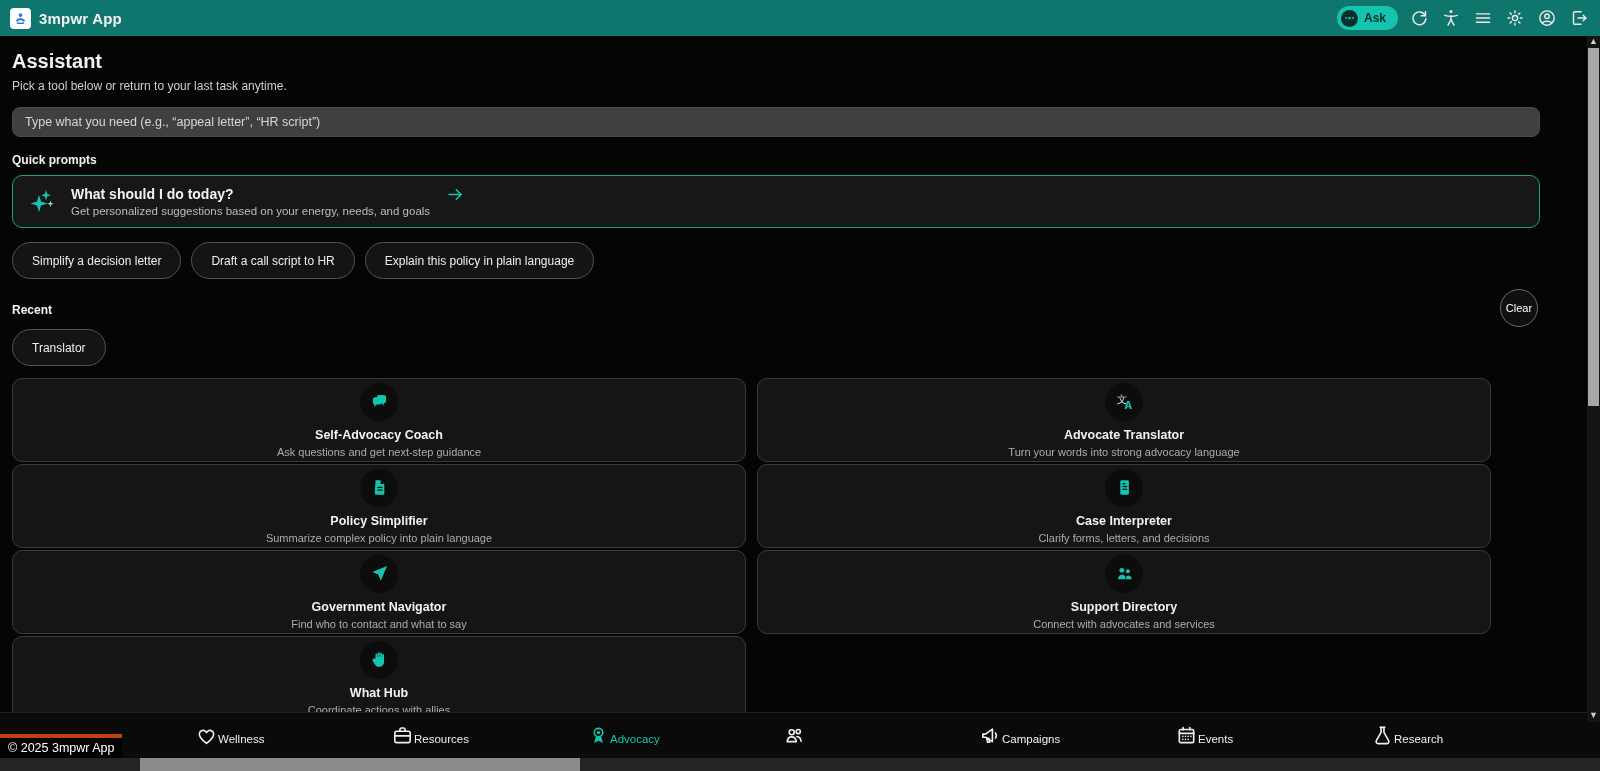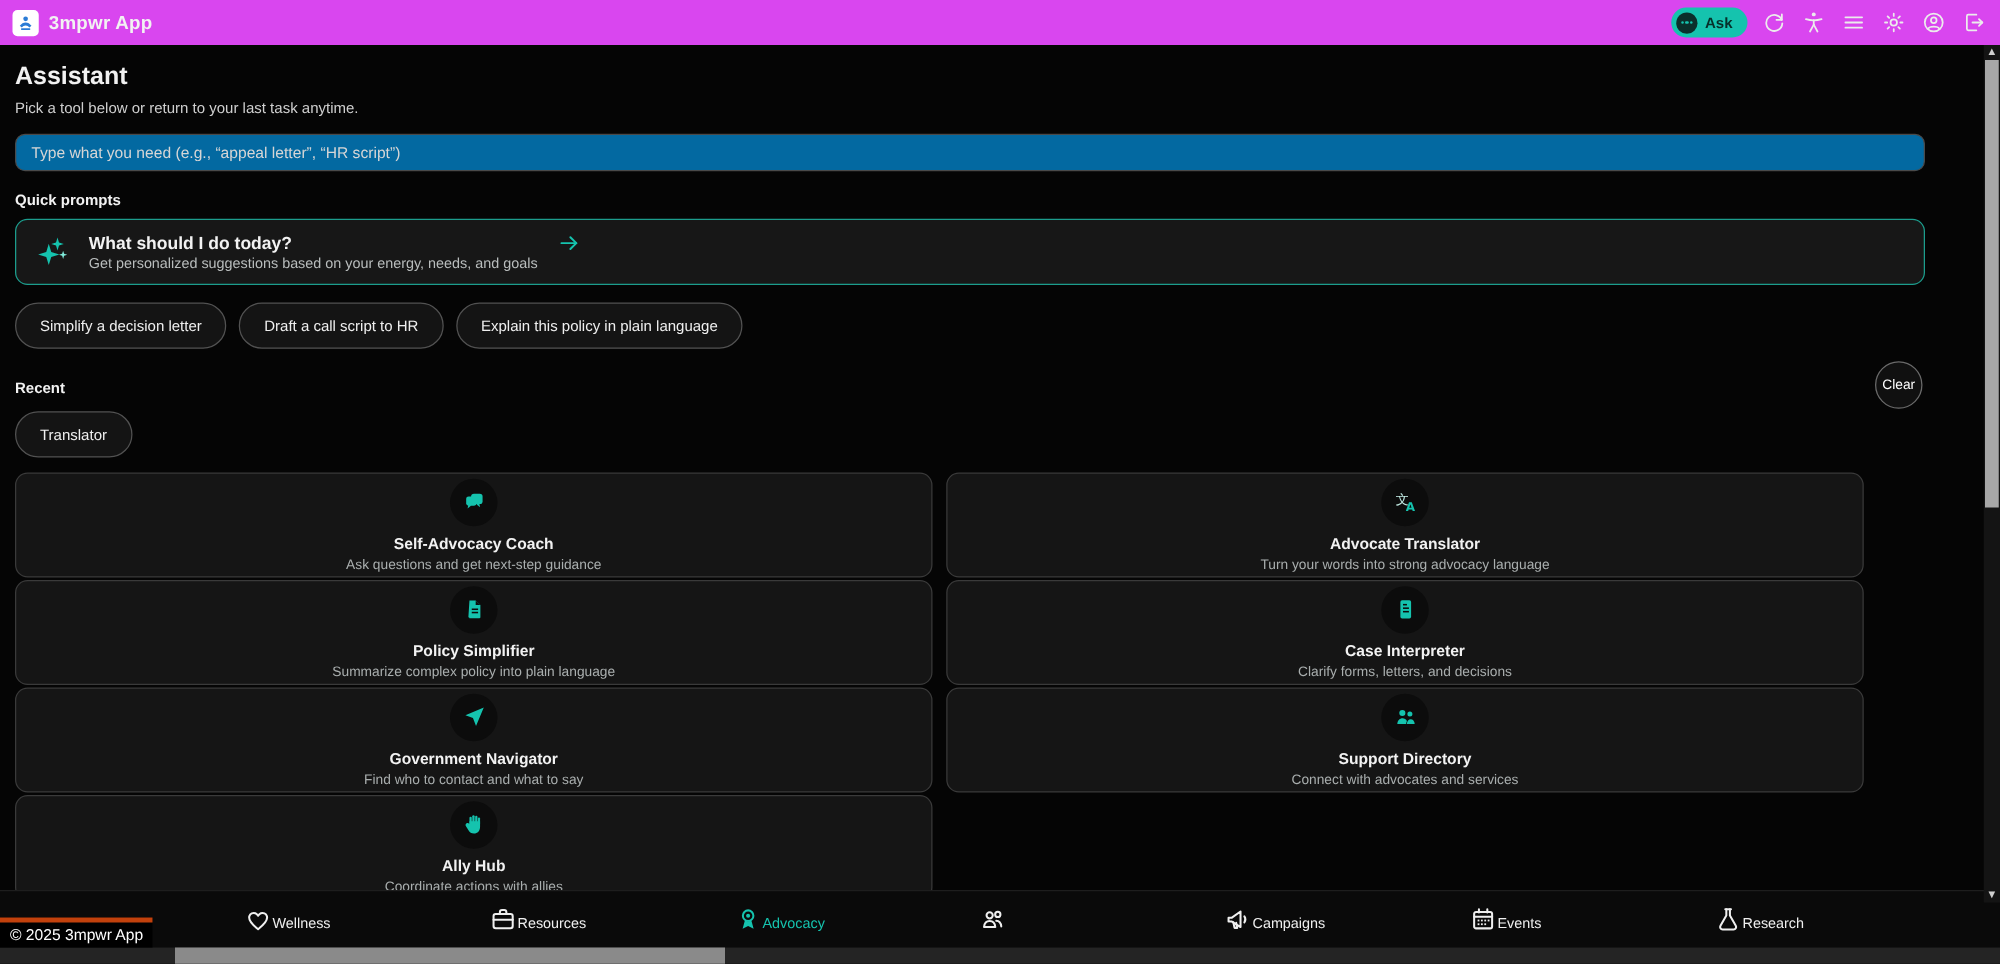--- a/index.html
+++ b/index.html
@@ -1,21 +1,21 @@
 <!DOCTYPE html>
 <html style="--accent: #15c3ae;"><head>
 <meta charset="utf-8">
 <style>
   * { margin:0; padding:0; box-sizing:border-box; }
   html,body { width:1600px; height:771px; overflow:hidden; background:#050505;
     font-family:"Liberation Sans", sans-serif; color:#f2f2f2; }
 
   
   .header { position:absolute; top:0; left:0; width:1600px; height:36px;
-    background:#d946ef; display:flex; align-items:center; justify-content:space-between;
+    background:#0f766e; display:flex; align-items:center; justify-content:space-between;
     padding:0 10px 0 10px; z-index:30; }
   .brand { display:flex; align-items:center; gap:8px; }
   .logo { width:21px; height:21px; background:#fff; border-radius:4px;
     display:flex; align-items:center; justify-content:center; }
   .logo svg { width:15px; height:15px; }
   .app-title { font-size:15px; font-weight:bold; letter-spacing:.2px; }
   .header-right { display:flex; align-items:center; gap:10px; }
   .ask-pill { display:flex; align-items:center; gap:6px; background:var(--accent);
     border:none; border-radius:13px; height:24px; padding:0 12px 0 4px; cursor:pointer; }
   .ask-bubble { width:17px; height:17px; border-radius:50%; background:#0b2f2b;
@@ -24,21 +24,21 @@
   .ask-label { font-size:12px; font-weight:bold; color:#06302a; }
   .hicon { width:22px; height:22px; background:none; border:none; color:#ececec;
     cursor:pointer; padding:0; display:flex; align-items:center; justify-content:center; }
   .hicon svg { width:20px; height:20px; }
 
   
   .main { position:absolute; top:36px; left:0; width:1600px; }
   .content { margin:0 60px 0 12px; padding-top:14px; }
   .page-title { font-size:20px; font-weight:bold; }
   .page-subtitle { font-size:12px; color:#cfcfcf; margin-top:6px; }
-  .need-input { margin-top:14px; width:100%; height:30px; background:#0369a1;
+  .need-input { margin-top:14px; width:100%; height:30px; background:#404040;
     border:1px solid #4a4a4a; border-radius:8px; color:#e8e8e8; font-size:12.5px;
     padding:0 12px; font-family:"Liberation Sans",sans-serif; }
   .need-input::placeholder { color:#d6d6d6; opacity:1; }
   .section-label { margin-top:16px; font-size:12px; font-weight:bold; }
 
   .featured { margin-top:8px; width:100%; height:53px; background:#171717;
     border:1px solid #1c9d8d; border-radius:10px; display:flex; align-items:center;
     padding:0 14px; cursor:pointer; }
   .sparkle { width:30px; height:30px; margin-right:14px; flex:0 0 auto; }
   .featured-text { display:flex; flex-direction:column; justify-content:center; }
@@ -276,21 +276,21 @@
         <div class="tool-card">
     <span class="tool-icon-circle">
             <svg viewBox="0 0 24 24" fill="currentColor" stroke="none" style="width: 21px; height: 21px;">
               <rect x="7.5" y="5" width="2.1" height="7.5" rx="1"></rect>
               <rect x="10.1" y="3.6" width="2.1" height="8.5" rx="1"></rect>
               <rect x="12.7" y="4.2" width="2.1" height="8.5" rx="1"></rect>
               <rect x="15.2" y="5.6" width="2" height="7" rx="1"></rect>
               <path d="M7.5 9.2h9.7v5c0 3.7-2.2 6.2-5.6 6.2-2.4 0-3.8-1-5-3l-2.3-3.6c-.7-1.1-.3-2.2.6-2.8.8-.5 1.8-.3 2.6.6z"></path>
             </svg>
           </span>
-    <span class="tool-title">Ally Hub</span>
+    <span class="tool-title">What Hub</span>
     <span class="tool-desc">Coordinate actions with allies</span>
   </div>
       </div>
   </div>
 </div>
 
 <div class="bottom-nav">
   <div class="nav-items" id="nav-items">
       <div class="nav-item">
     <span class="nav-icon"><svg viewBox="0 0 24 24" fill="none" stroke="currentColor" stroke-width="1.7" stroke-linecap="round" stroke-linejoin="round" style="width: 23px; height: 23px;">

